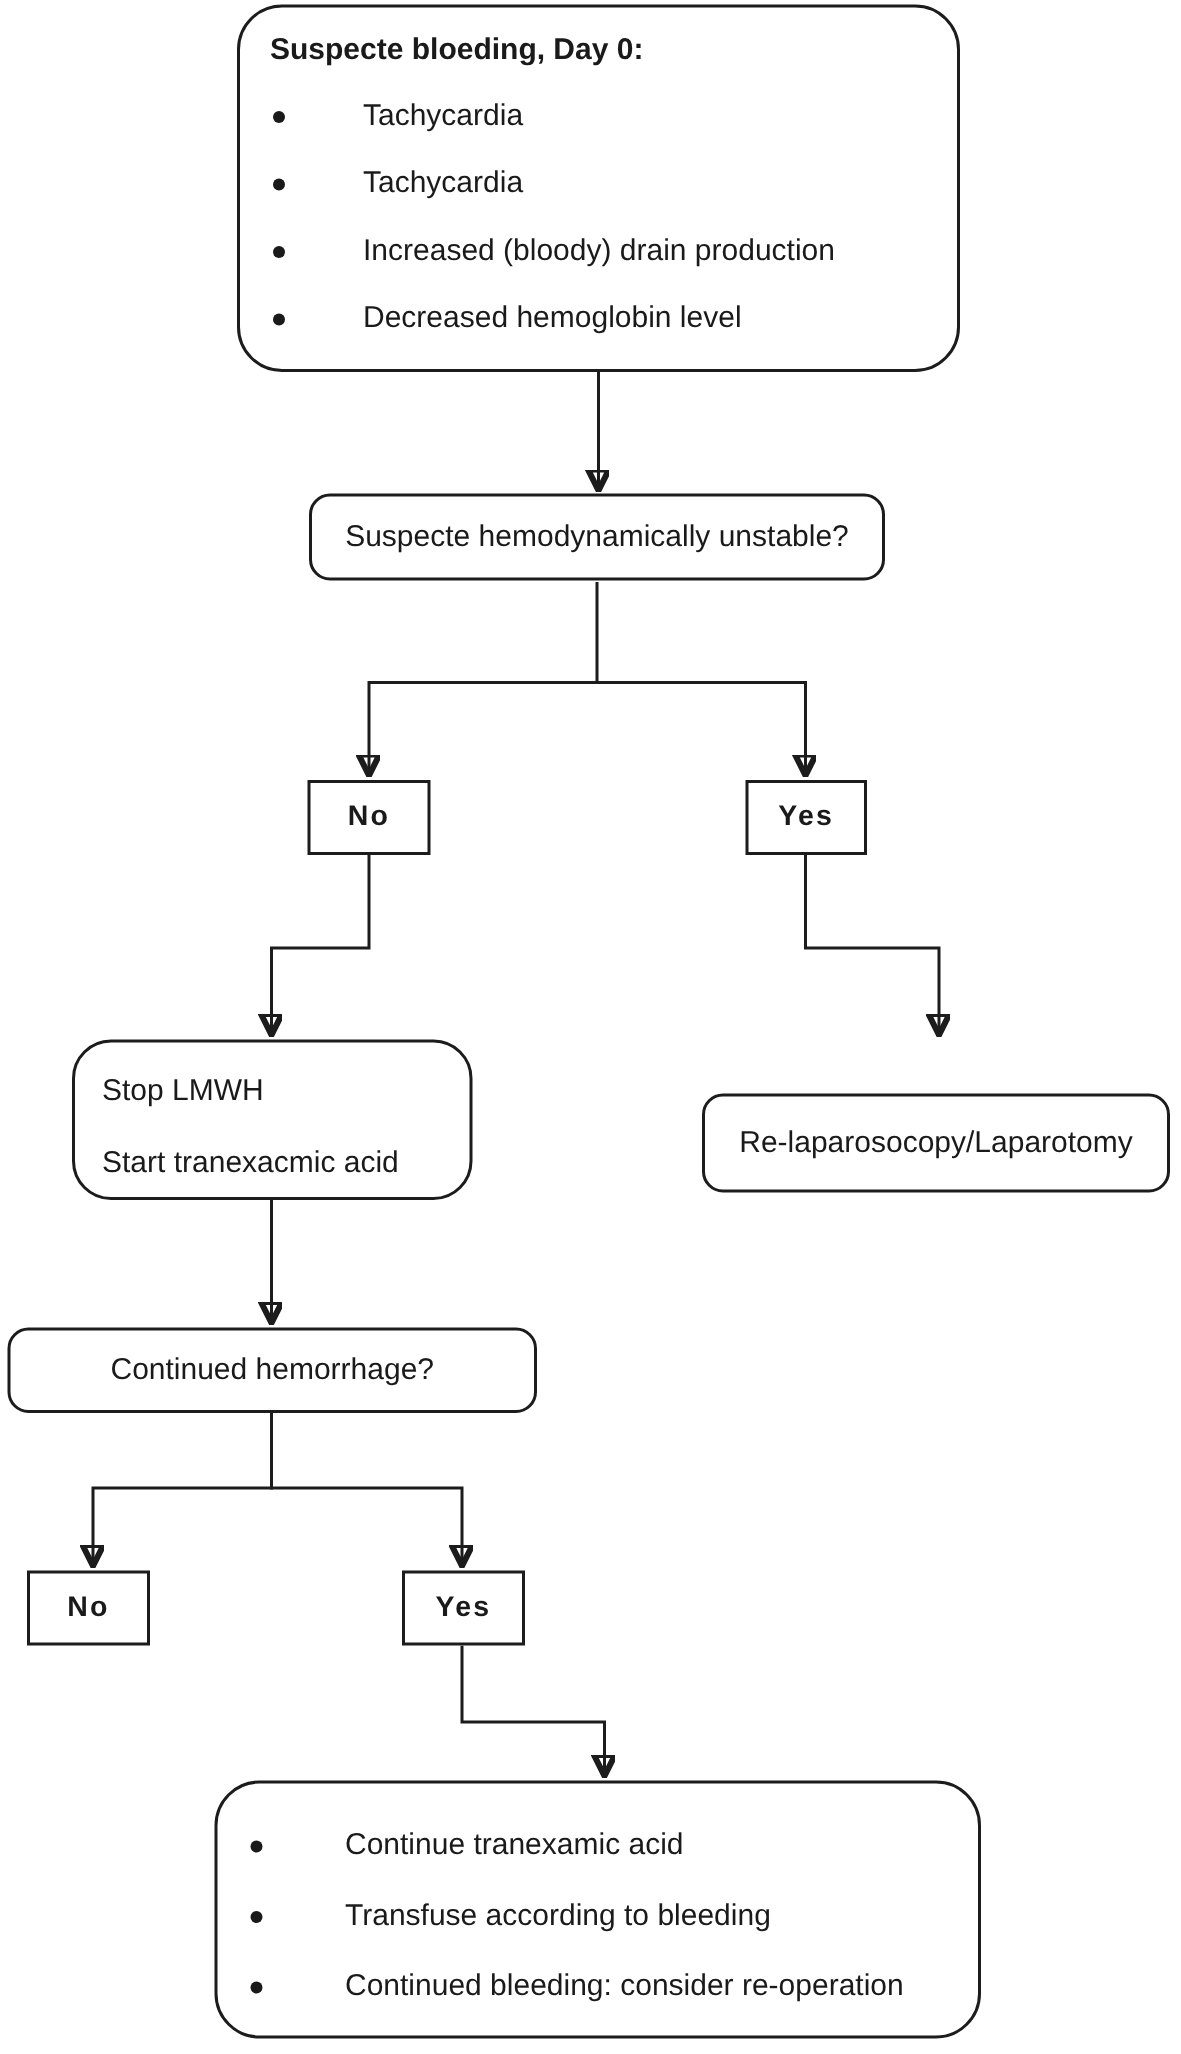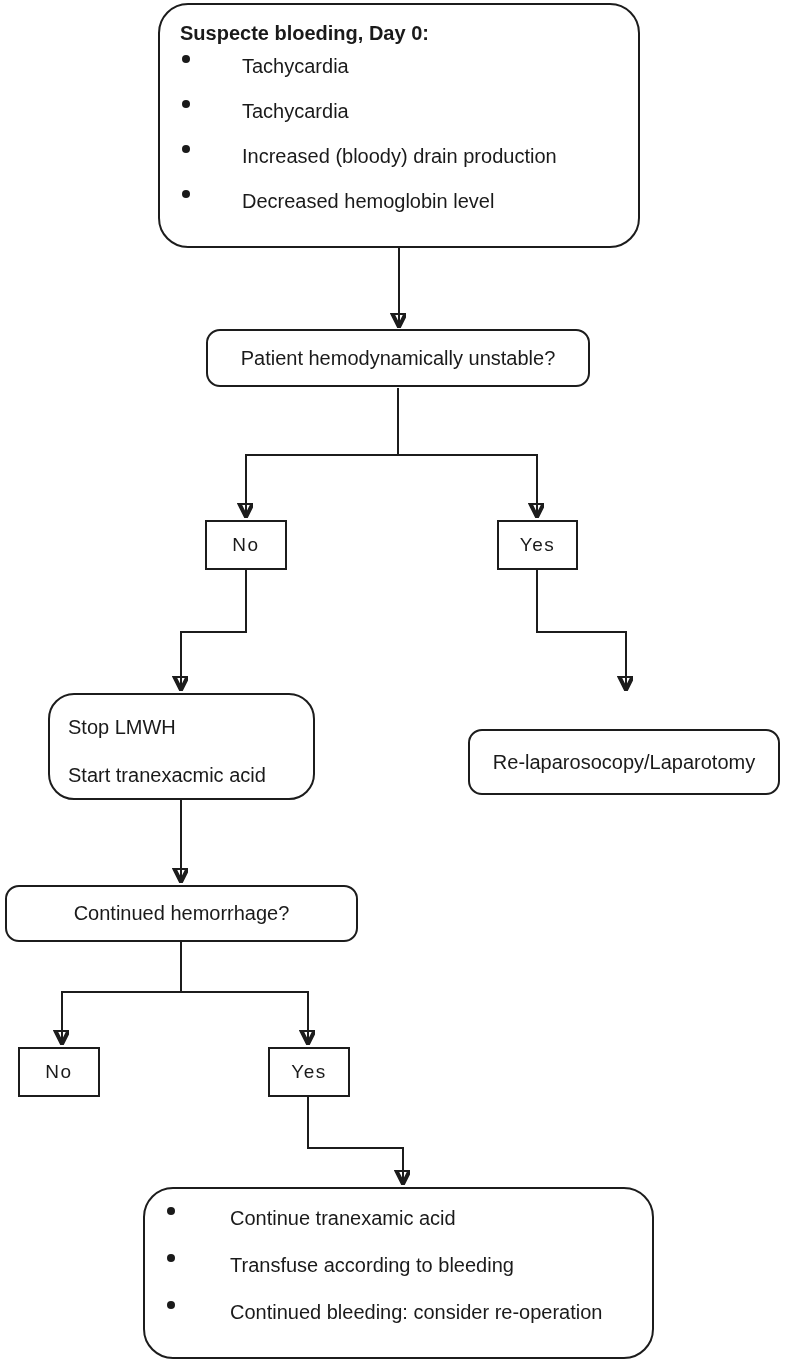--- a/index.html
+++ b/index.html
@@ -25,34 +25,34 @@
     background:var(--bg);
     font-size:20px;line-height:1.15;
   }
   .rounded-lg{border-radius:30px;}
   .rounded-sm{border-radius:14px;}
   .centered{display:flex;align-items:center;justify-content:center;text-align:center;}
 
   
   .start-box{left:158px;top:3px;width:482px;height:245px;padding:14px 18px 0 20px;}
   .start-title{font-weight:700;font-size:20px;height:28px;display:flex;align-items:center;}
-  .bullet-row{display:flex;height:45px;}
+  .bullet-row{display:flex;align-items:center;height:45px;}
   .bullet-row.first{margin-top:8px;}
   .dot{
     width:8px;height:8px;border-radius:50%;
     background:var(--text);flex:0 0 8px;
     margin-left:2px;margin-right:52px;
   }
 
   
   .q1-box{left:206px;top:329px;width:384px;height:58px;}
   .q2-box{left:5px;top:885px;width:353px;height:57px;}
 
   
-  .decision{font-weight:400;font-size:19px;letter-spacing:1.5px;border-radius:0;}
+  .decision{font-weight:700;font-size:19px;letter-spacing:1.5px;border-radius:0;}
   .no1-box{left:205px;top:520px;width:82px;height:50px;}
   .yes1-box{left:497px;top:520px;width:81px;height:50px;}
   .no2-box{left:18px;top:1047px;width:82px;height:50px;}
   .yes2-box{left:268px;top:1047px;width:82px;height:50px;}
 
   
   .treat-box{left:48px;top:693px;width:267px;height:107px;border-radius:26px;padding:8px 6px 0 18px;}
   .treat-line{display:flex;align-items:center;height:48px;}
 
   
@@ -99,21 +99,21 @@
       <span class="dot"></span>
       <span>Increased (bloody) drain production</span>
     </div>
     <div class="bullet-row">
       <span class="dot"></span>
       <span>Decreased hemoglobin level</span>
     </div>
   </div>
 
   <div class="node rounded-sm centered q1-box">
-    <span>Patient hemodynamically unstable?</span>
+    <span>Suspecte hemodynamically unstable?</span>
   </div>
 
   <div class="node decision centered no1-box">
     <span>No</span>
   </div>
   <div class="node decision centered yes1-box">
     <span>Yes</span>
   </div>
 
   <div class="node treat-box">

